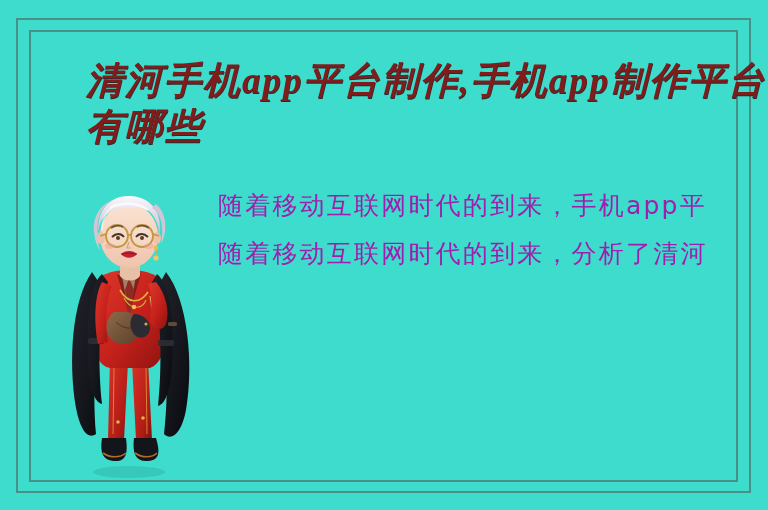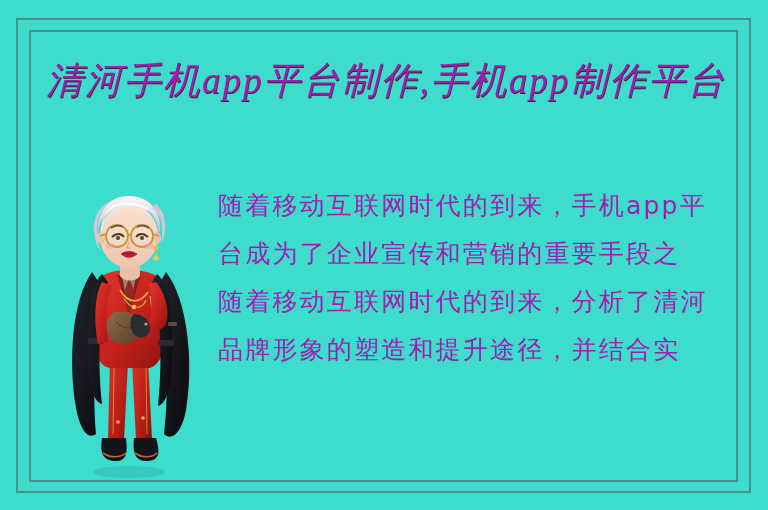--- a/index.html
+++ b/index.html
@@ -43,28 +43,29 @@
   
   #title-block {
     position:absolute;
     left:46px;
     top:58px;
     width:680px;
   }
 
   .title-line {
     font-family:"Liberation Serif", serif;
-    font-weight:normal;
+    font-weight:bold;
     font-style:italic;
     font-size:37px;
     line-height:46px;
     letter-spacing:2px;
-    color:#a21caf;
+    color:#7f1d1d;
     white-space:nowrap;
     text-shadow:0.5px 0.5px 0 #2a2d2c;
+    margin-left:40px;
   }
 
   
   #article-body {
     position:absolute;
     left:218px;
     top:182px;
     width:522px;
     height:310px;
     overflow:hidden;
@@ -93,20 +94,21 @@
 </head>
 <body>
 
 <div id="poster">
 
   <div id="frame-outer"></div>
   <div id="frame-inner"></div>
 
   <div id="title-block">
     <div class="title-line">清河手机app平台制作,手机app制作平台</div>
+    <div class="title-line">有哪些</div>
   </div>
 
   <div id="figure">
     <svg viewBox="0 0 142 308" xmlns="http://www.w3.org/2000/svg">
       <defs>
         <linearGradient id="hairG" x1="0" y1="0" x2="0" y2="1">
           <stop offset="0%" stop-color="#FBF8FC"></stop>
           <stop offset="55%" stop-color="#DCD4E2"></stop>
           <stop offset="100%" stop-color="#B6AEC2"></stop>
         </linearGradient>
@@ -227,18 +229,16 @@
       <ellipse cx="91" cy="74" rx="5" ry="3" fill="#EE9C8E" opacity="0.45"></ellipse>
 
       <circle cx="98" cy="76" r="2.4" fill="#E7B94E"></circle>
       <path d="M98 78 L98 84" stroke="#E0AE40" stroke-width="1.2"></path>
       <circle cx="98" cy="86" r="2.6" fill="#F0C761"></circle>
     </svg>
   </div>
 
   <div id="article-body">
     <div class="body-line">随着移动互联网时代的到来，手机app平</div>
-    <div class="body-line">台成为了企业宣传和营销的重要手段之</div>
     <div class="body-line">随着移动互联网时代的到来，分析了清河</div>
-    <div class="body-line">品牌形象的塑造和提升途径，并结合实</div>
   </div>
 
 </div>
 
 </body></html>

